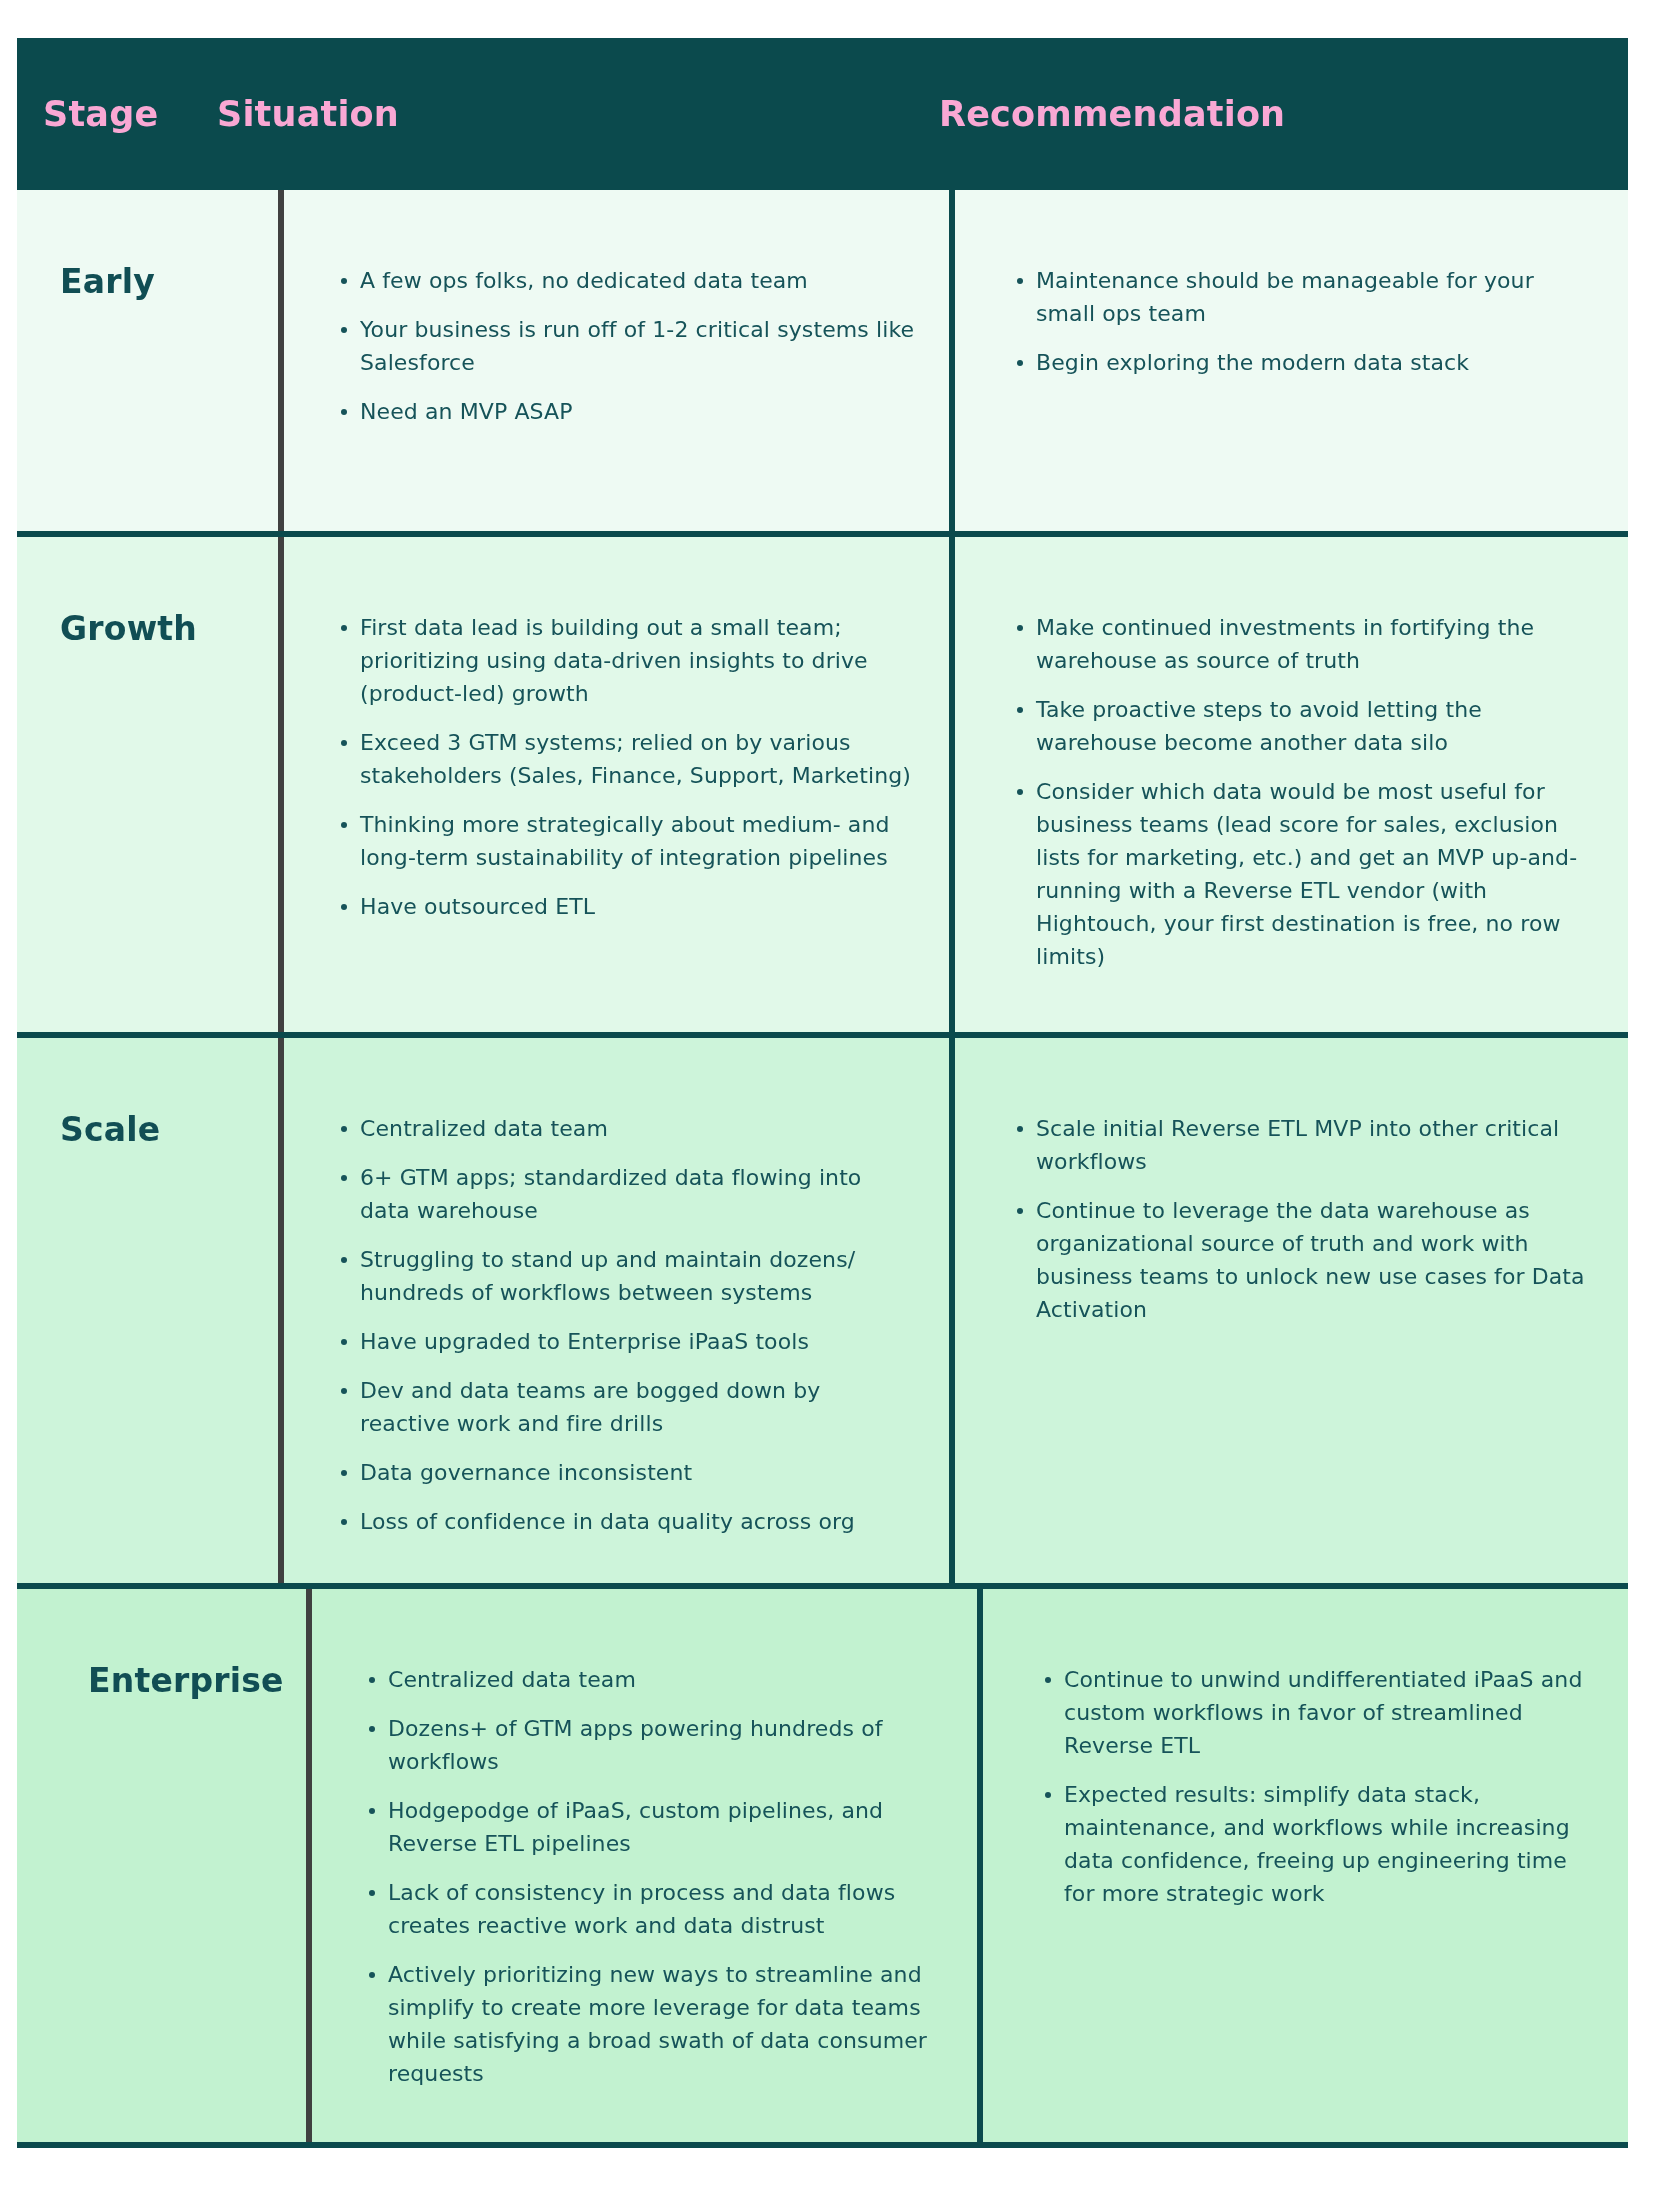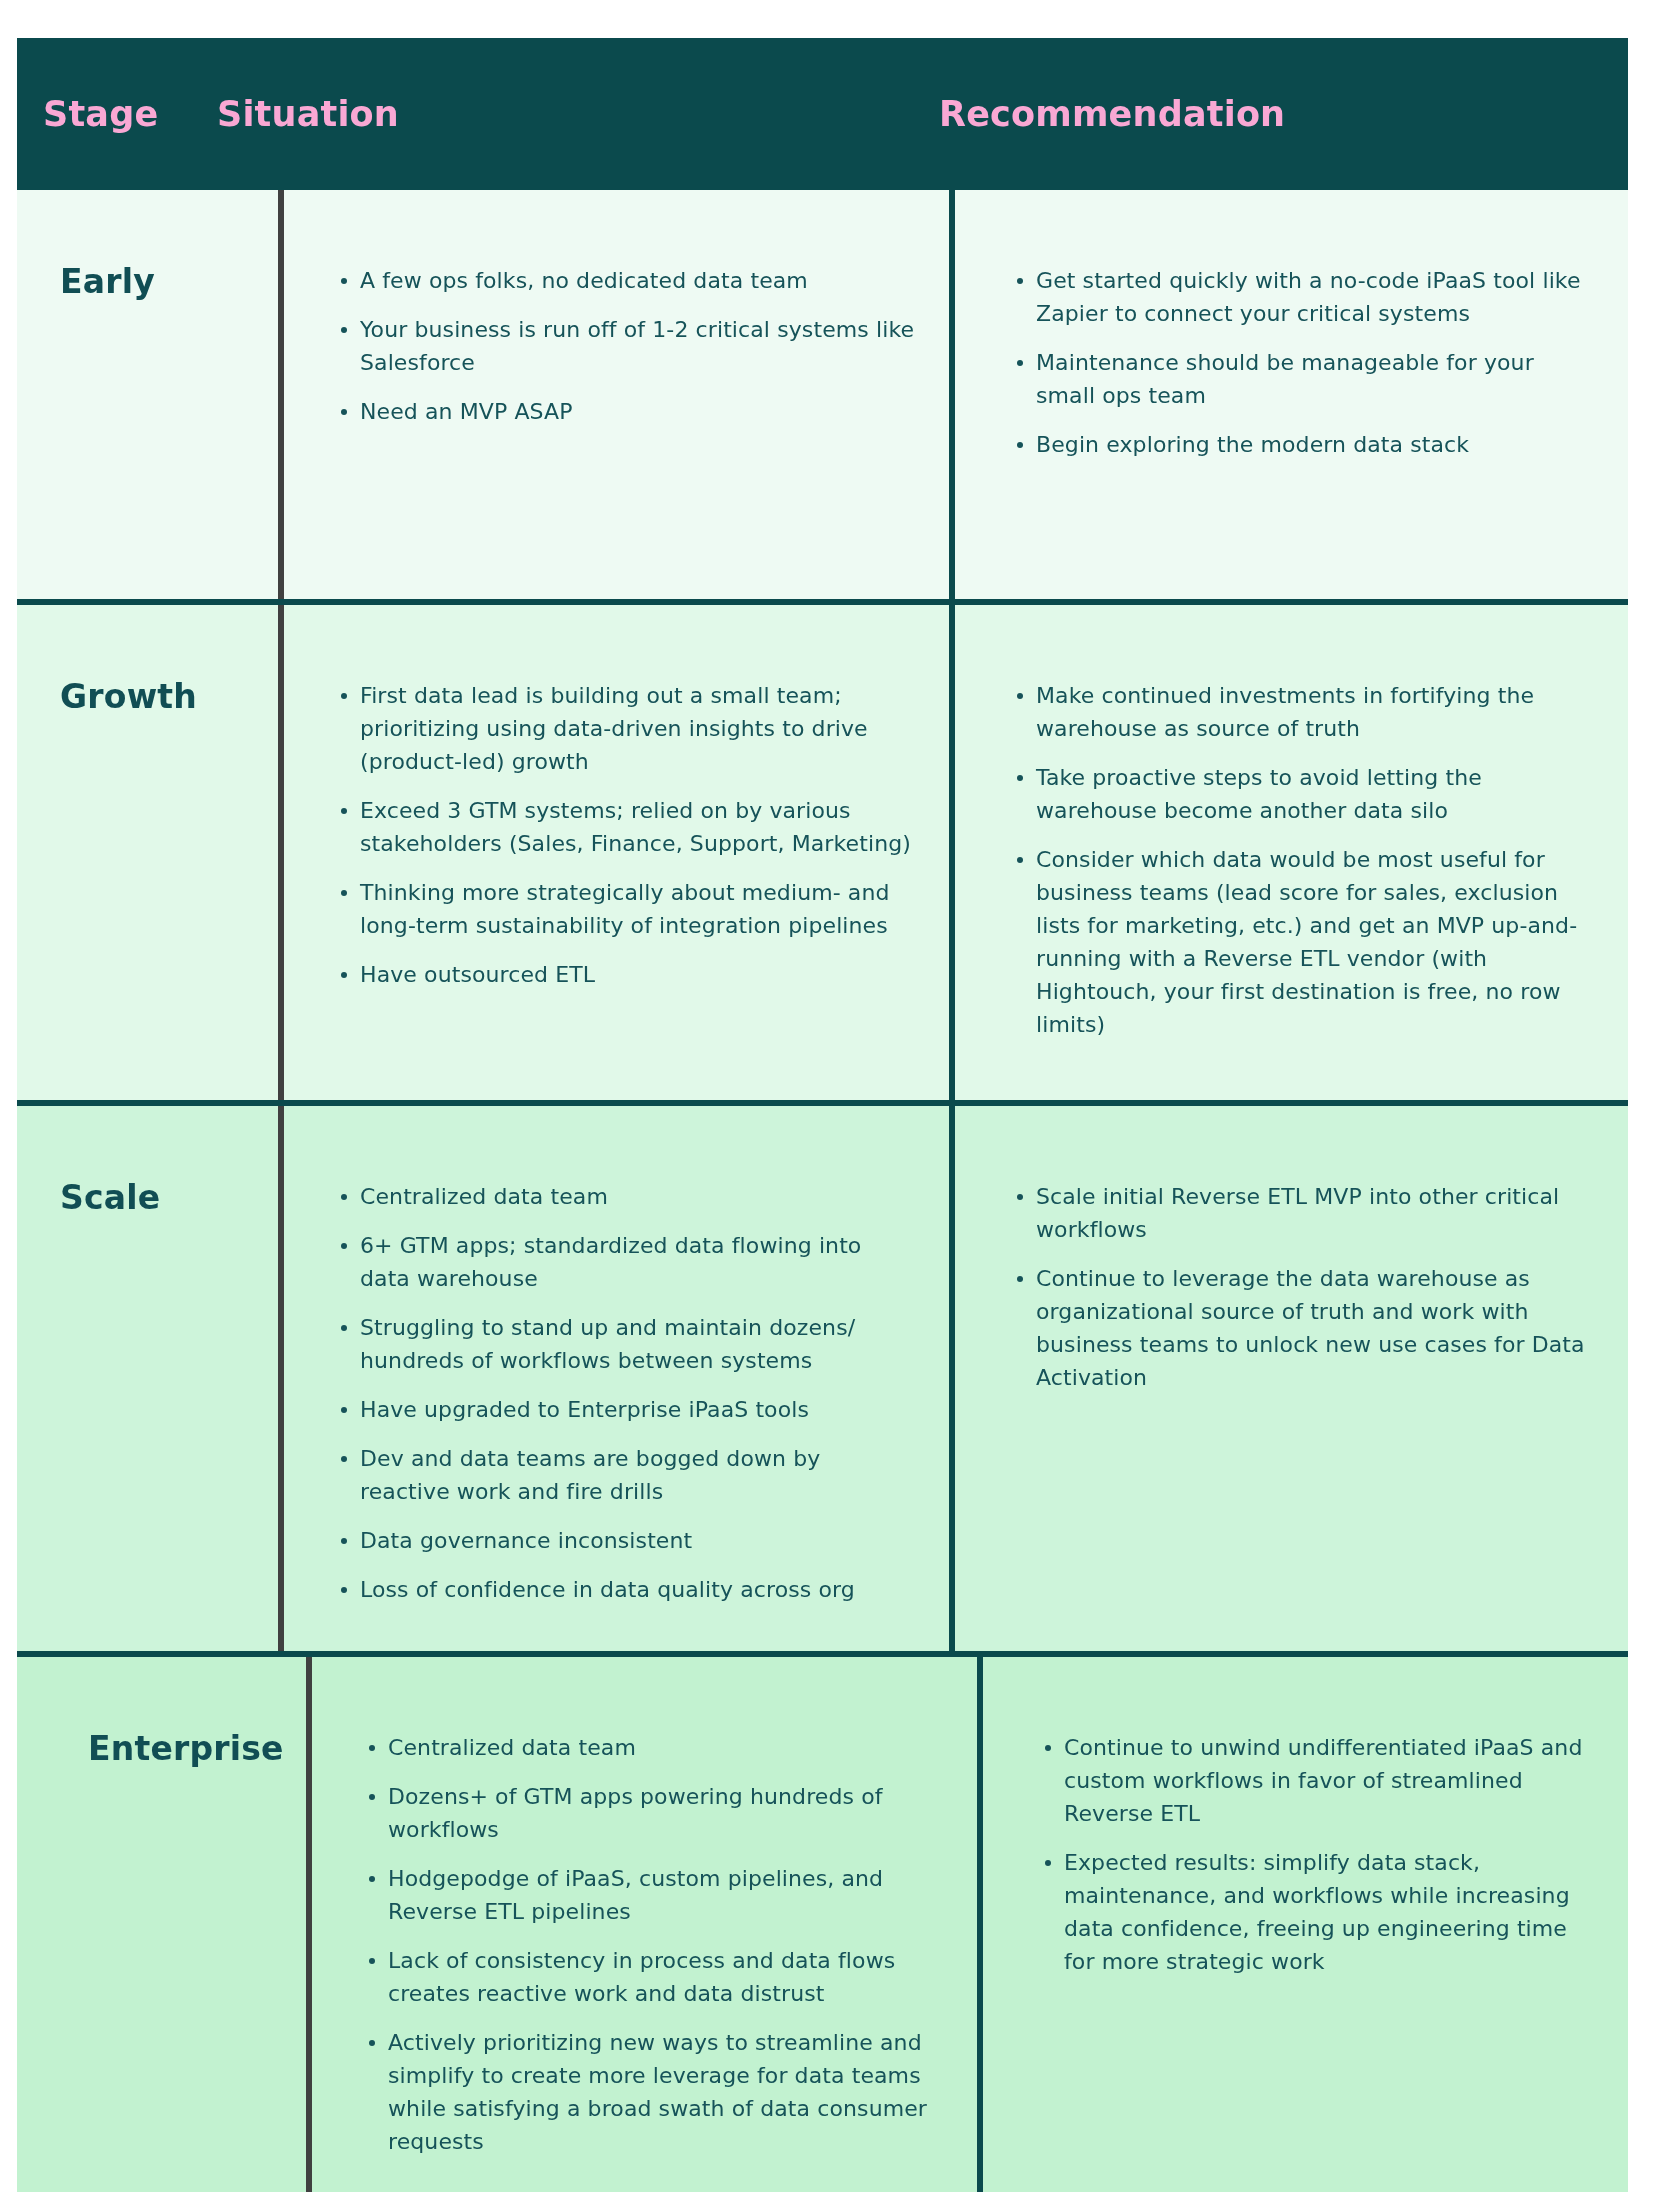--- a/index.html
+++ b/index.html
@@ -15,21 +15,21 @@
     position:absolute;top:50%;transform:translateY(-50%);
     font-weight:bold;font-size:35px;letter-spacing:.2px;white-space:nowrap;
   }
   .h-stage{left:26px;}
   .h-situation{left:200px;}
   .h-recommendation{left:922px;}
   .trow{
     display:flex;align-items:stretch;box-sizing:border-box;
     border-bottom:6px solid #0b4a4d;
   }
-  .row-early{height:415px;background:#eefaf3;}
+  .row-early{height:347px;background:#eefaf3;}
   .row-growth{height:501px;background:#e1f9e9;}
   .row-scale{height:551px;background:#cdf4da;}
   .row-enterprise{height:559px;background:#c2f2d0;padding-left:28px;}
   .cell{box-sizing:border-box;overflow:hidden;}
   .stage-cell{
     width:261px;flex:0 0 261px;padding:72px 10px 20px 43px;
     color:#114e54;font-weight:bold;font-size:33px;letter-spacing:.2px;
   }
   .sit-cell{
     width:671px;flex:0 0 671px;border-left:6px solid #404040;
@@ -61,21 +61,20 @@
   </div>
 
   <div class="trow row-early">
     <div class="cell stage-cell">Early</div>
     <div class="cell sit-cell">
       <div class="bullet">A few ops folks, no dedicated data team</div>
       <div class="bullet">Your business is run off of 1-2 critical systems like Salesforce</div>
       <div class="bullet">Need an MVP ASAP</div>
     </div>
     <div class="cell rec-cell">
-      <div class="bullet">Get started quickly with a no-code iPaaS tool like Zapier to connect your critical systems</div>
       <div class="bullet">Maintenance should be manageable for your small ops team</div>
       <div class="bullet">Begin exploring the modern data stack</div>
     </div>
   </div>
 
   <div class="trow row-growth">
     <div class="cell stage-cell">Growth</div>
     <div class="cell sit-cell">
       <div class="bullet">First data lead is building out a small team; prioritizing using data-driven insights to drive (product-led) growth</div>
       <div class="bullet">Exceed 3 GTM systems; relied on by various stakeholders (Sales, Finance, Support, Marketing)</div>

